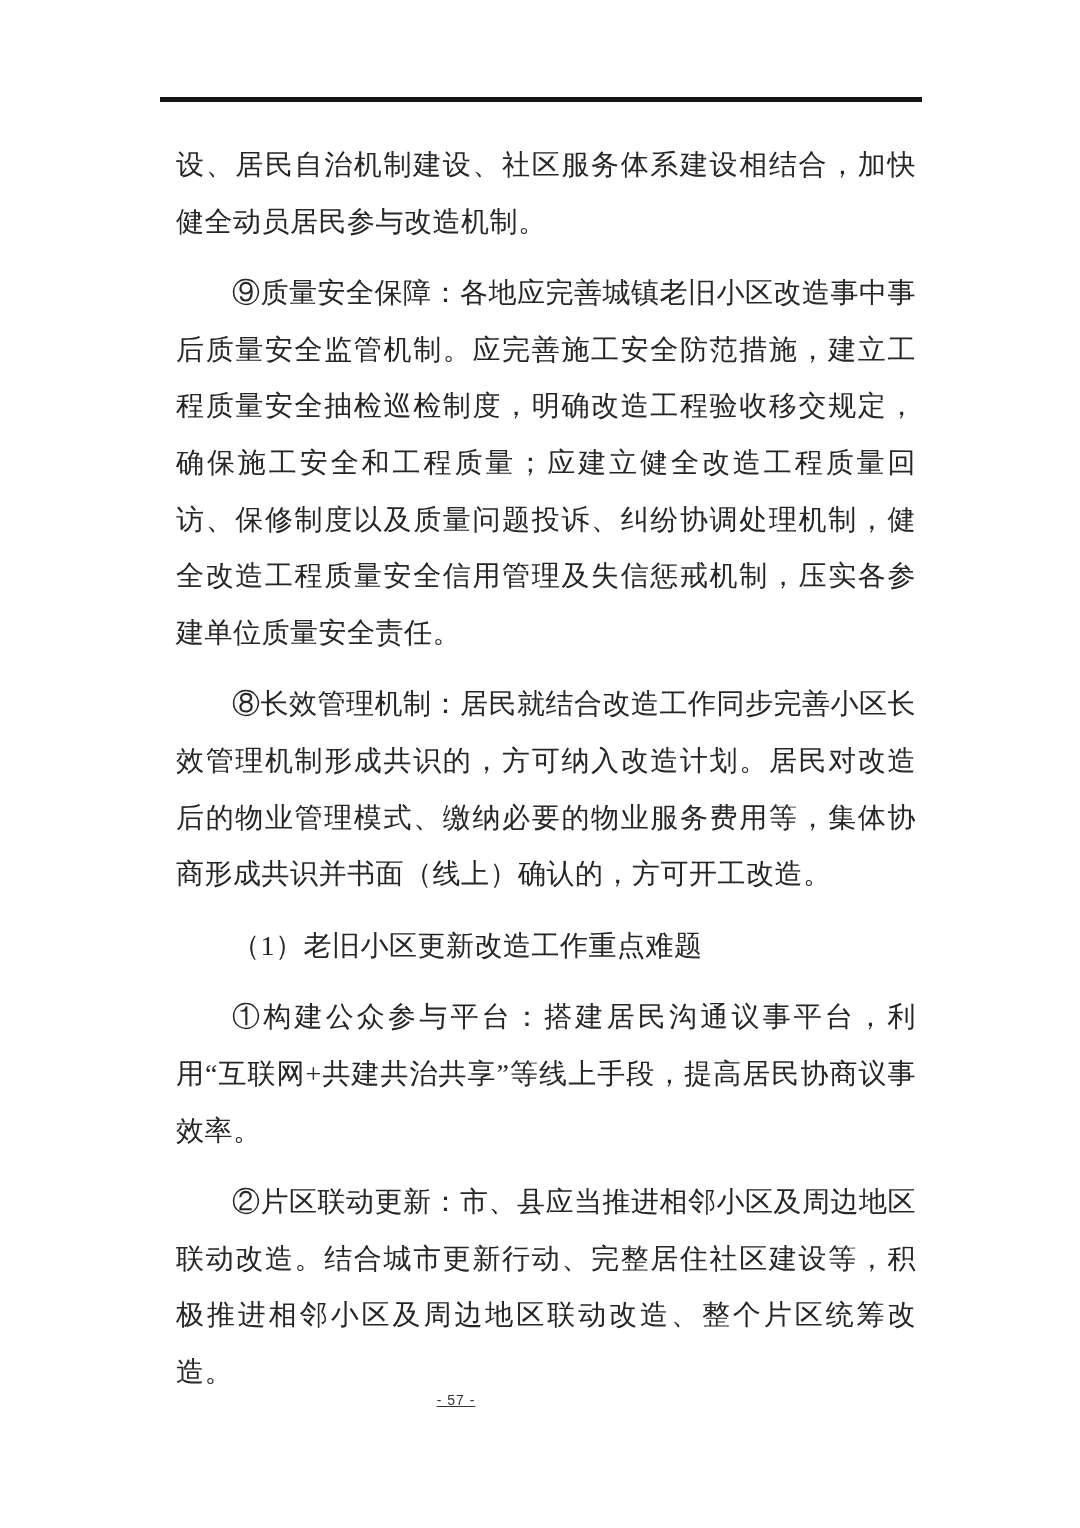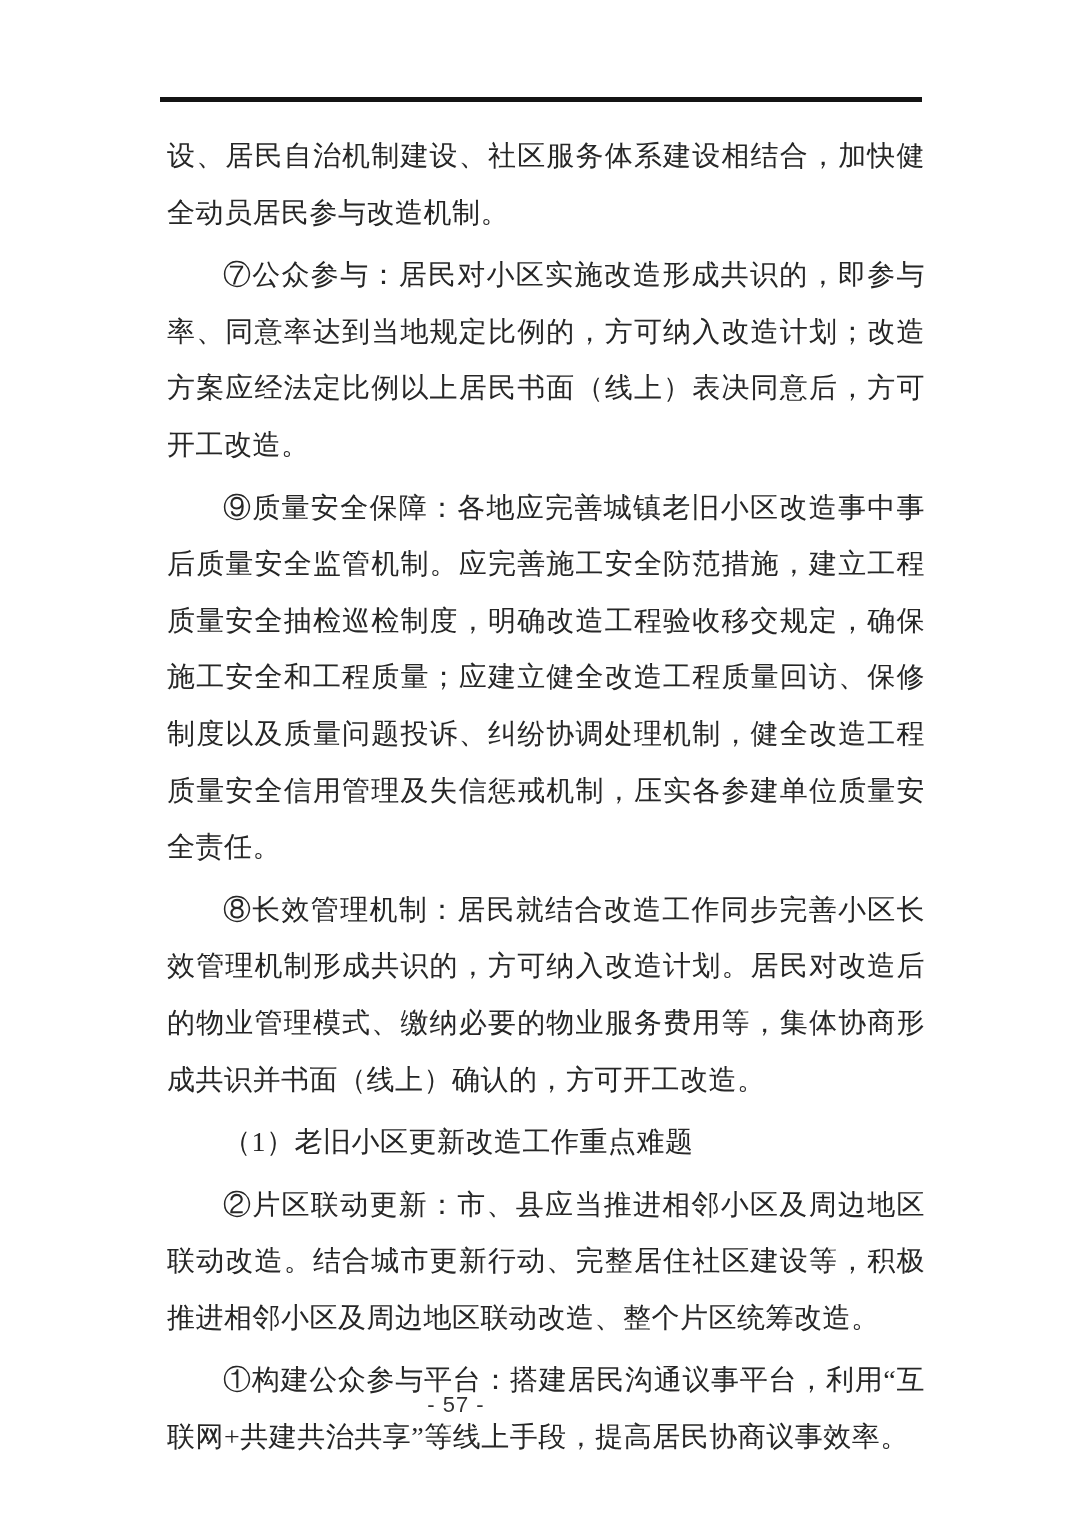--- a/index.html
+++ b/index.html
@@ -30,57 +30,57 @@
     height: 5px;
     background: #141414;
   }
   .content {
     position: absolute;
     left: 161px;
     top: 122px;
     width: 770px;
   }
   .content p {
-    margin: 6px;
+    margin: 15px;
     padding: 0;
     font-size: 28px;
     line-height: 56.6px;
     letter-spacing: 0.5px;
     color: #262626;
     text-align: justify;
     text-justify: inter-ideograph;
     word-break: break-all;
   }
   .content p.indent {
     text-indent: 2em;
   }
   .page-number {
     position: absolute;
     left: 0;
     top: 1392px;
     width: 912px;
     text-align: center;
-    font-size: 22px;
+    font-size: 14px;
     letter-spacing: 1px;
     color: #333333;
     font-family: "Liberation Sans", "DejaVu Sans", sans-serif;
+    text-decoration: underline;
   }
 </style>
 </head>
 <body>
 
 <div class="page">
 
   <div class="header-rule"></div>
 
   <div class="content">
     <p>设、居民自治机制建设、社区服务体系建设相结合，加快健全动员居民参与改造机制。</p>
-    <p class="indent">⑦公众参与：居民对小区实施改造形成共识的，即参与率、同意率达到当地规定比例的，方可纳入改造计划；改造方案应经法定比例以上居民书面（线上）表决同意后，方可开工改造。</p>
     <p class="indent">⑨质量安全保障：各地应完善城镇老旧小区改造事中事后质量安全监管机制。应完善施工安全防范措施，建立工程质量安全抽检巡检制度，明确改造工程验收移交规定，确保施工安全和工程质量；应建立健全改造工程质量回访、保修制度以及质量问题投诉、纠纷协调处理机制，健全改造工程质量安全信用管理及失信惩戒机制，压实各参建单位质量安全责任。</p>
     <p class="indent">⑧长效管理机制：居民就结合改造工作同步完善小区长效管理机制形成共识的，方可纳入改造计划。居民对改造后的物业管理模式、缴纳必要的物业服务费用等，集体协商形成共识并书面（线上）确认的，方可开工改造。</p>
     <p class="indent">（1）老旧小区更新改造工作重点难题</p>
+    <p class="indent">①构建公众参与平台：搭建居民沟通议事平台，利用“互联网+共建共治共享”等线上手段，提高居民协商议事效率。</p>
     <p class="indent">②片区联动更新：市、县应当推进相邻小区及周边地区联动改造。结合城市更新行动、完整居住社区建设等，积极推进相邻小区及周边地区联动改造、整个片区统筹改造。</p>
-    <p class="indent">①构建公众参与平台：搭建居民沟通议事平台，利用“互联网+共建共治共享”等线上手段，提高居民协商议事效率。</p>
   </div>
 
   <div class="page-number">- 57 -</div>
 
 </div>
 
 </body></html>

